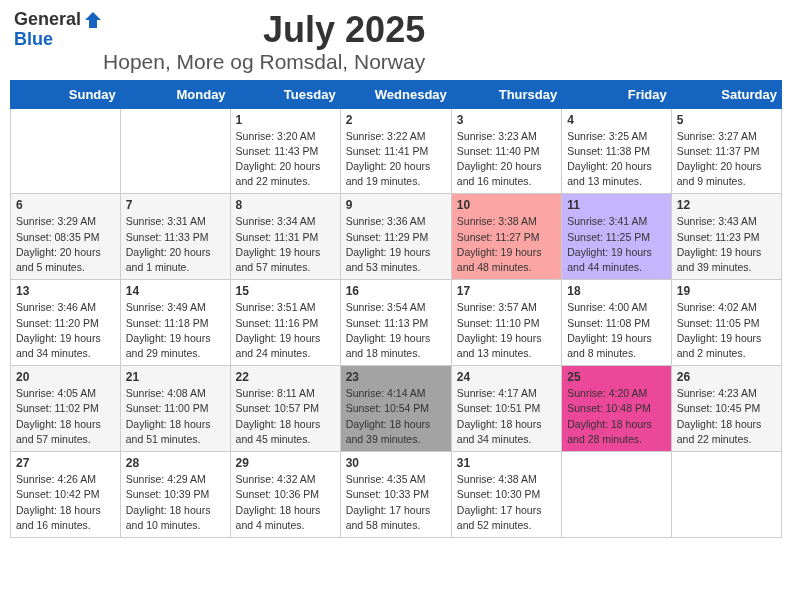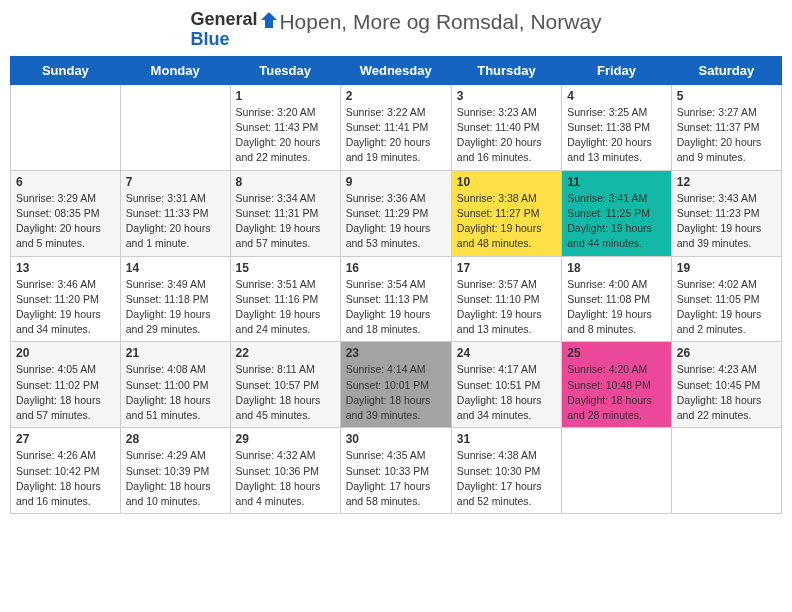--- a/index.html
+++ b/index.html
@@ -5,21 +5,21 @@
     * { box-sizing: border-box; margin: 0; padding: 0; }
     body {
       font-family: Arial, sans-serif;
       background: #fff;
       width: 792px;
       min-height: 612px;
       padding: 10px;
     }
     .header {
       display: flex;
-      justify-content: center;
+      justify-content: flex-start;
       align-items: flex-start;
       margin-bottom: 6px;
       padding: 0 4px;
     }
     .logo {
       display: flex;
       align-items: center;
       gap: 0;
     }
     .logo-text {
@@ -51,21 +51,21 @@
       width: 100%;
       border-collapse: collapse;
       border: 1px solid #ccc;
     }
     .calendar th {
       background-color: #1565c0;
       color: #fff;
       font-size: 13px;
       font-weight: bold;
       padding: 6px 4px;
-      text-align: center;
+      text-align: right;
       border: 1px solid #1565c0;
     }
     .calendar td {
       vertical-align: top;
       padding: 4px 5px;
       border: 1px solid #ccc;
       font-size: 10.5px;
       color: #333;
       width: 113px;
       min-height: 80px;
@@ -97,20 +97,21 @@
       <div style="display:flex;align-items:center;">
         <span class="logo-text logo-general">General</span>
         <svg class="logo-icon" viewBox="0 0 20 20">
           <polygon points="10,2 18,10 14,10 14,18 6,18 6,10 2,10" fill="#1565c0"></polygon>
         </svg>
       </div>
       <div class="logo-text logo-blue">Blue</div>
     </div>
   </div>
   <div class="title-area">
+    <div class="month-title">July 2025</div>
     <div class="location-title">Hopen, More og Romsdal, Norway</div>
   </div>
 </div>
 
 <table class="calendar">
   <thead>
     <tr>
     <th>Sunday</th>
         <th>Monday</th>
         <th>Tuesday</th>
@@ -155,25 +156,25 @@
           <div class="day-info"><span>Sunrise: 3:31 AM</span><br><span>Sunset: 11:33 PM</span><br><span>Daylight: 20 hours</span><br><span>and 1 minute.</span></div>
         </td>
         <td style="background: rgb(245, 245, 245);">
           <span class="day-number">8</span>
           <div class="day-info"><span>Sunrise: 3:34 AM</span><br><span>Sunset: 11:31 PM</span><br><span>Daylight: 19 hours</span><br><span>and 57 minutes.</span></div>
         </td>
         <td style="background: rgb(245, 245, 245);">
           <span class="day-number">9</span>
           <div class="day-info"><span>Sunrise: 3:36 AM</span><br><span>Sunset: 11:29 PM</span><br><span>Daylight: 19 hours</span><br><span>and 53 minutes.</span></div>
         </td>
-        <td style="background: #fde047; margin-left: 18px;">
+        <td style="background: #fca5a5; margin-left: 18px;">
           <span class="day-number">10</span>
           <div class="day-info"><span>Sunrise: 3:38 AM</span><br><span>Sunset: 11:27 PM</span><br><span>Daylight: 19 hours</span><br><span>and 48 minutes.</span></div>
         </td>
-        <td style="background: #14b8a6;">
+        <td style="background: #c4b5fd;">
           <span class="day-number">11</span>
           <div class="day-info"><span>Sunrise: 3:41 AM</span><br><span>Sunset: 11:25 PM</span><br><span>Daylight: 19 hours</span><br><span>and 44 minutes.</span></div>
         </td>
         <td style="background: rgb(245, 245, 245);">
           <span class="day-number">12</span>
           <div class="day-info"><span>Sunrise: 3:43 AM</span><br><span>Sunset: 11:23 PM</span><br><span>Daylight: 19 hours</span><br><span>and 39 minutes.</span></div>
         </td>
       </tr>
       <tr>
         <td>
@@ -213,21 +214,21 @@
         <td style="background: rgb(245, 245, 245);">
           <span class="day-number">21</span>
           <div class="day-info"><span>Sunrise: 4:08 AM</span><br><span>Sunset: 11:00 PM</span><br><span>Daylight: 18 hours</span><br><span>and 51 minutes.</span></div>
         </td>
         <td style="background: rgb(245, 245, 245);">
           <span class="day-number">22</span>
           <div class="day-info"><span>Sunrise: 8:11 AM</span><br><span>Sunset: 10:57 PM</span><br><span>Daylight: 18 hours</span><br><span>and 45 minutes.</span></div>
         </td>
         <td style="background: #a3a3a3;">
           <span class="day-number">23</span>
-          <div class="day-info"><span>Sunrise: 4:14 AM</span><br><span>Sunset: 10:01 PM</span><br><span>Daylight: 18 hours</span><br><span>and 39 minutes.</span></div>
+          <div class="day-info"><span>Sunrise: 4:14 AM</span><br><span>Sunset: 10:54 PM</span><br><span>Daylight: 18 hours</span><br><span>and 39 minutes.</span></div>
         </td>
         <td style="background: rgb(245, 245, 245);">
           <span class="day-number">24</span>
           <div class="day-info"><span>Sunrise: 4:17 AM</span><br><span>Sunset: 10:51 PM</span><br><span>Daylight: 18 hours</span><br><span>and 34 minutes.</span></div>
         </td>
         <td style="background: #ec4899;">
           <span class="day-number">25</span>
           <div class="day-info"><span>Sunrise: 4:20 AM</span><br><span>Sunset: 10:48 PM</span><br><span>Daylight: 18 hours</span><br><span>and 28 minutes.</span></div>
         </td>
         <td style="background: rgb(245, 245, 245);">

